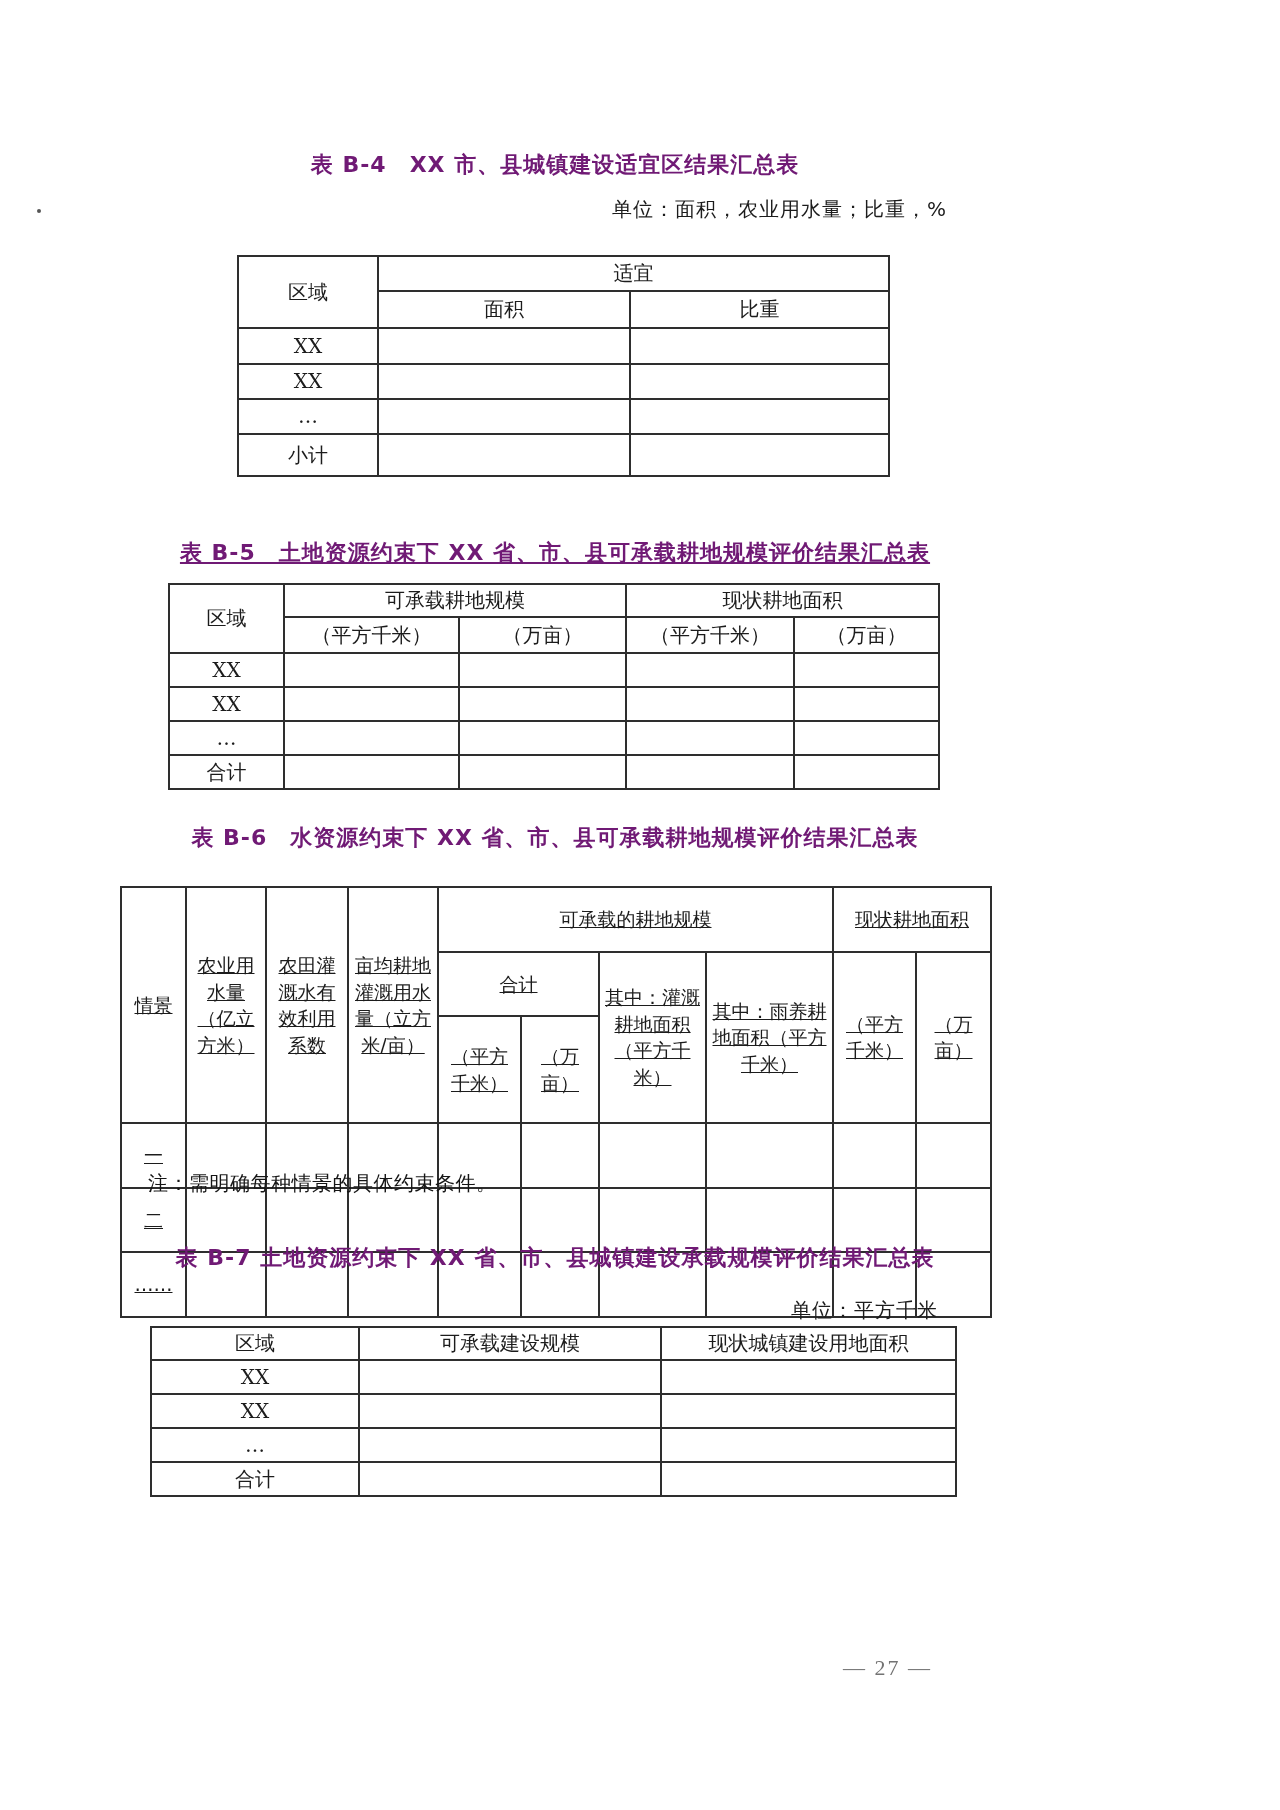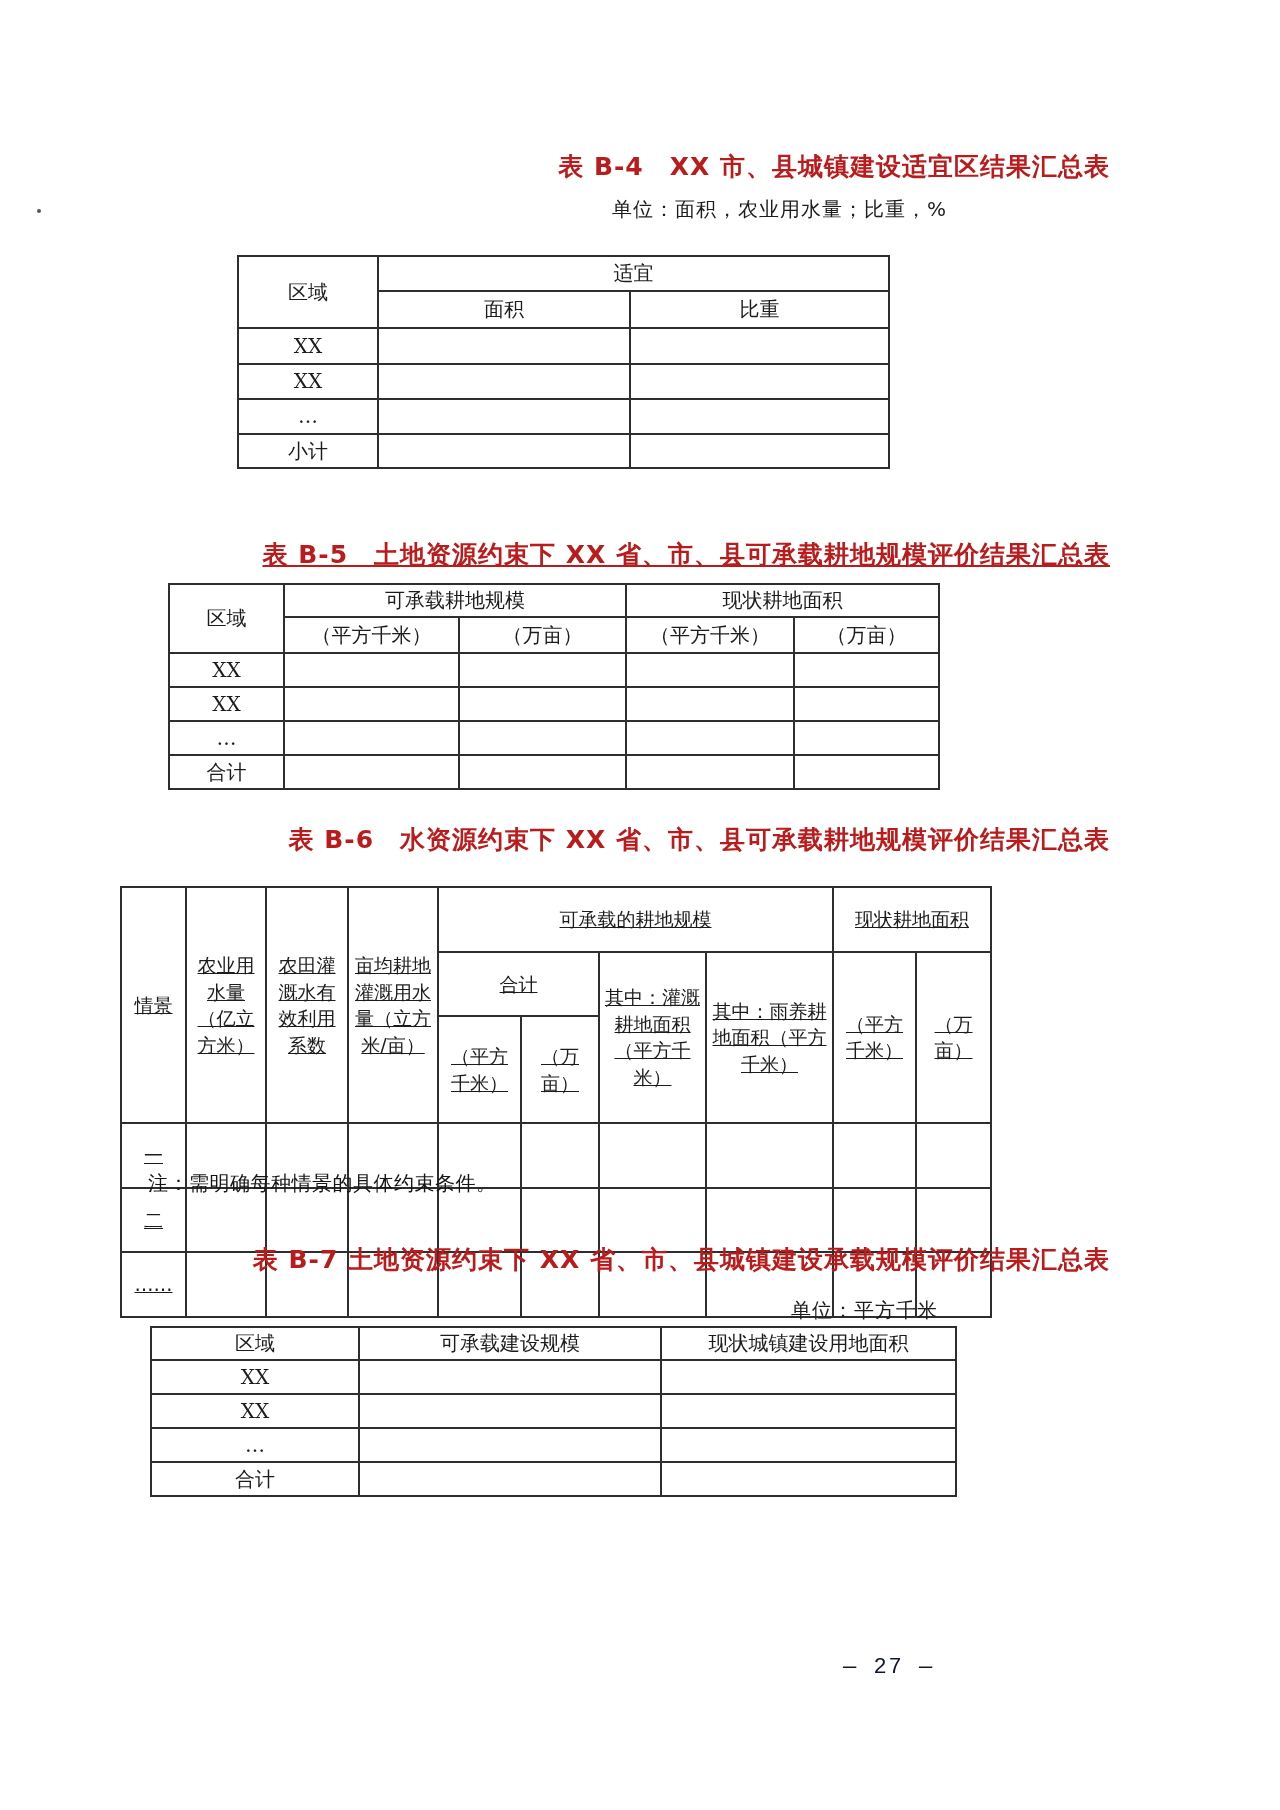--- a/index.html
+++ b/index.html
@@ -7,25 +7,25 @@
     width:1280px; height:1810px;
     background:#ffffff;
     font-family:"DejaVu Sans", sans-serif;
     color:#1c1c1c;
     position:relative;
     overflow:hidden;
   }
   .abs { position:absolute; }
   .doc-title {
     left:0; width:1110px;
-    text-align:right;
-    font-size:25px;
+    text-align:center;
+    font-size:22px;
     font-weight:700;
     letter-spacing:1px;
-    color:#b91c1c;
+    color:#701a75;
   }
   .unit-line {
     font-size:20px;
     color:#1c1c1c;
     letter-spacing:1px;
   }
   table.sheet {
     border-collapse:collapse;
     table-layout:fixed;
   }
@@ -44,23 +44,23 @@
     line-height:1.4;
     text-decoration:underline;
   }
   .serif { font-family:"DejaVu Serif", serif; }
   .note-line {
     font-size:20px;
     color:#161616;
     letter-spacing:0.5px;
   }
   .page-number {
-    font-family:Liberation Mono, monospace;
+    font-family:Liberation Serif, serif;
     font-size:22px;
-    color:#0f172a;
+    color:#737373;
     letter-spacing:2px;
   }
   .artifact-dot {
     width:4px; height:4px;
     background:#555;
     border-radius:50%;
   }
 </style>
 </head>
 <body>
@@ -94,21 +94,21 @@
     <tr style="height:35px;">
       <td class="serif">XX</td>
       <td></td>
       <td></td>
     </tr>
     <tr style="height:35px;">
       <td class="serif">…</td>
       <td></td>
       <td></td>
     </tr>
-    <tr style="height:34px;padding-left:12px;">
+    <tr style="height:42px;padding-left:12px;">
       <td>小计</td>
       <td></td>
       <td></td>
     </tr>
   </tbody>
 </table>
 
 <div class="abs doc-title" style="top:538px;text-decoration:underline;">表 B-5　土地资源约束下 XX 省、市、县可承载耕地规模评价结果汇总表</div>
 
 <table class="sheet abs" style="left:168px; top:583px; width:770px;">

